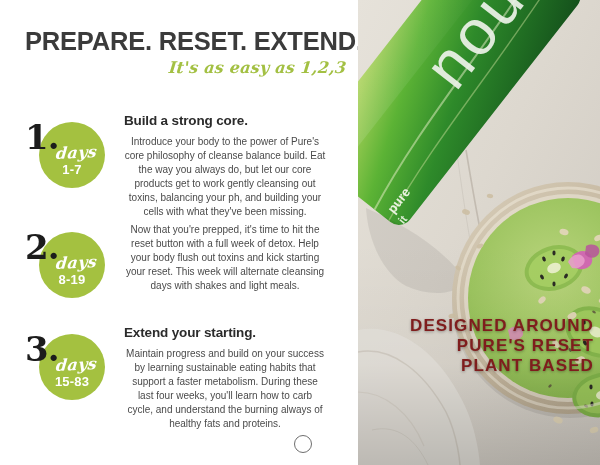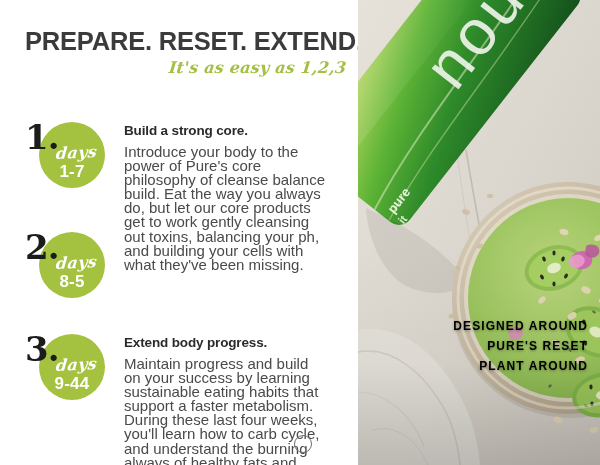--- a/index.html
+++ b/index.html
@@ -93,46 +93,47 @@
     font-weight: bold;
     transform: skewX(-8deg) rotate(-3deg);
     letter-spacing: 0.3px;
   }
   .badge-range {
     position: absolute;
     left: 0;
     top: 40px;
     width: 66px;
     text-align: center;
-    font-size: 17px;
+    font-size: 13px;
     font-weight: bold;
     color: #ffffff;
     font-family: "Liberation Sans", sans-serif;
     letter-spacing: 0.2px;
   }
 
   .step-body {
     position: absolute;
     left: 124px;
-    top: 11px;
+    top: 1px;
     width: 202px;
   }
   .step-title {
     font-size: 13.5px;
     font-weight: bold;
     color: #2b2b2b;
     letter-spacing: -0.15px;
     margin-bottom: 7px;
     font-family: "Liberation Sans", sans-serif;
   }
   .step-text {
-    font-size: 15px;
+    font-size: 10px;
     line-height: 14.1px;
     color: #4a4a4a;
     font-family: "Liberation Sans", sans-serif;
+    text-align: center;
   }
 
   
   .page-dot {
     position: absolute;
     left: 294px;
     top: 435px;
     width: 18px;
     height: 18px;
     border: 1.4px solid #6e6e6e;
@@ -146,26 +147,26 @@
     width: 242px;
     height: 465px;
     flex: 0 0 242px;
     overflow: hidden;
     background: #ddd9d2;
   }
   .photo-svg { position: absolute; left: 0; top: 0; }
 
   .photo-caption {
     position: absolute;
-    right: 12px;
+    right: 6px;
     top: 316px;
     width: 210px;
     text-align: right;
-    color: #000000;
-    font-size: 12px;
+    color: #7f1d1d;
+    font-size: 17px;
     font-weight: bold;
     line-height: 20px;
     letter-spacing: 1.1px;
     font-family: "Liberation Sans", sans-serif;
     text-shadow: 0 1px 3px rgba(0,0,0,0.35);
   }
   .photo-caption span { display: block; }
 </style>
 </head>
 <body>
@@ -187,34 +188,35 @@
       <div class="step-body">
         <div class="step-title">Build a strong core.</div>
         <div class="step-text">Introduce your body to the power of Pure's core philosophy of cleanse balance build. Eat the way you always do, but let our core products get to work gently cleansing out toxins, balancing your ph, and building your cells with what they've been missing.</div>
       </div>
     </div>
 
     <div class="step step-2">
       <div class="badge">
         <div class="badge-num">2.</div>
         <div class="badge-days">days</div>
-        <div class="badge-range">8-5</div>
+        <div class="badge-range">8-19</div>
       </div>
       <div class="step-body">
+        <div class="step-text">Now that you're prepped, it's time to hit the reset button with a full week of detox. Help your body flush out toxins and kick starting your reset. This week will alternate cleansing days with shakes and light meals.</div>
       </div>
     </div>
 
     <div class="step step-3">
       <div class="badge">
         <div class="badge-num">3.</div>
         <div class="badge-days">days</div>
-        <div class="badge-range">9-44</div>
+        <div class="badge-range">15-83</div>
       </div>
       <div class="step-body">
-        <div class="step-title">Extend body progress.</div>
+        <div class="step-title">Extend your starting.</div>
         <div class="step-text">Maintain progress and build on your success by learning sustainable eating habits that support a faster metabolism. During these last four weeks, you'll learn how to carb cycle, and understand the burning always of healthy fats and proteins.</div>
       </div>
     </div>
 
     <div class="page-dot"></div>
   </div>
 
   <div class="photo-panel">
 
     <svg class="photo-svg" width="242" height="465" viewBox="0 0 242 465">
@@ -377,17 +379,17 @@
           <ellipse cx="94" cy="316" rx="3.6" ry="2.3" transform="rotate(-12 94 316)"></ellipse>
         </g>
 
         <rect x="0" y="240" width="242" height="225" fill="url(#vignette)"></rect>
       </g>
     </svg>
 
     <div class="photo-caption">
       <span>DESIGNED AROUND</span>
       <span>PURE'S RESET</span>
-      <span>PLANT AROUND</span>
+      <span>PLANT BASED</span>
     </div>
   </div>
 
 </div>
 
 </body></html>

